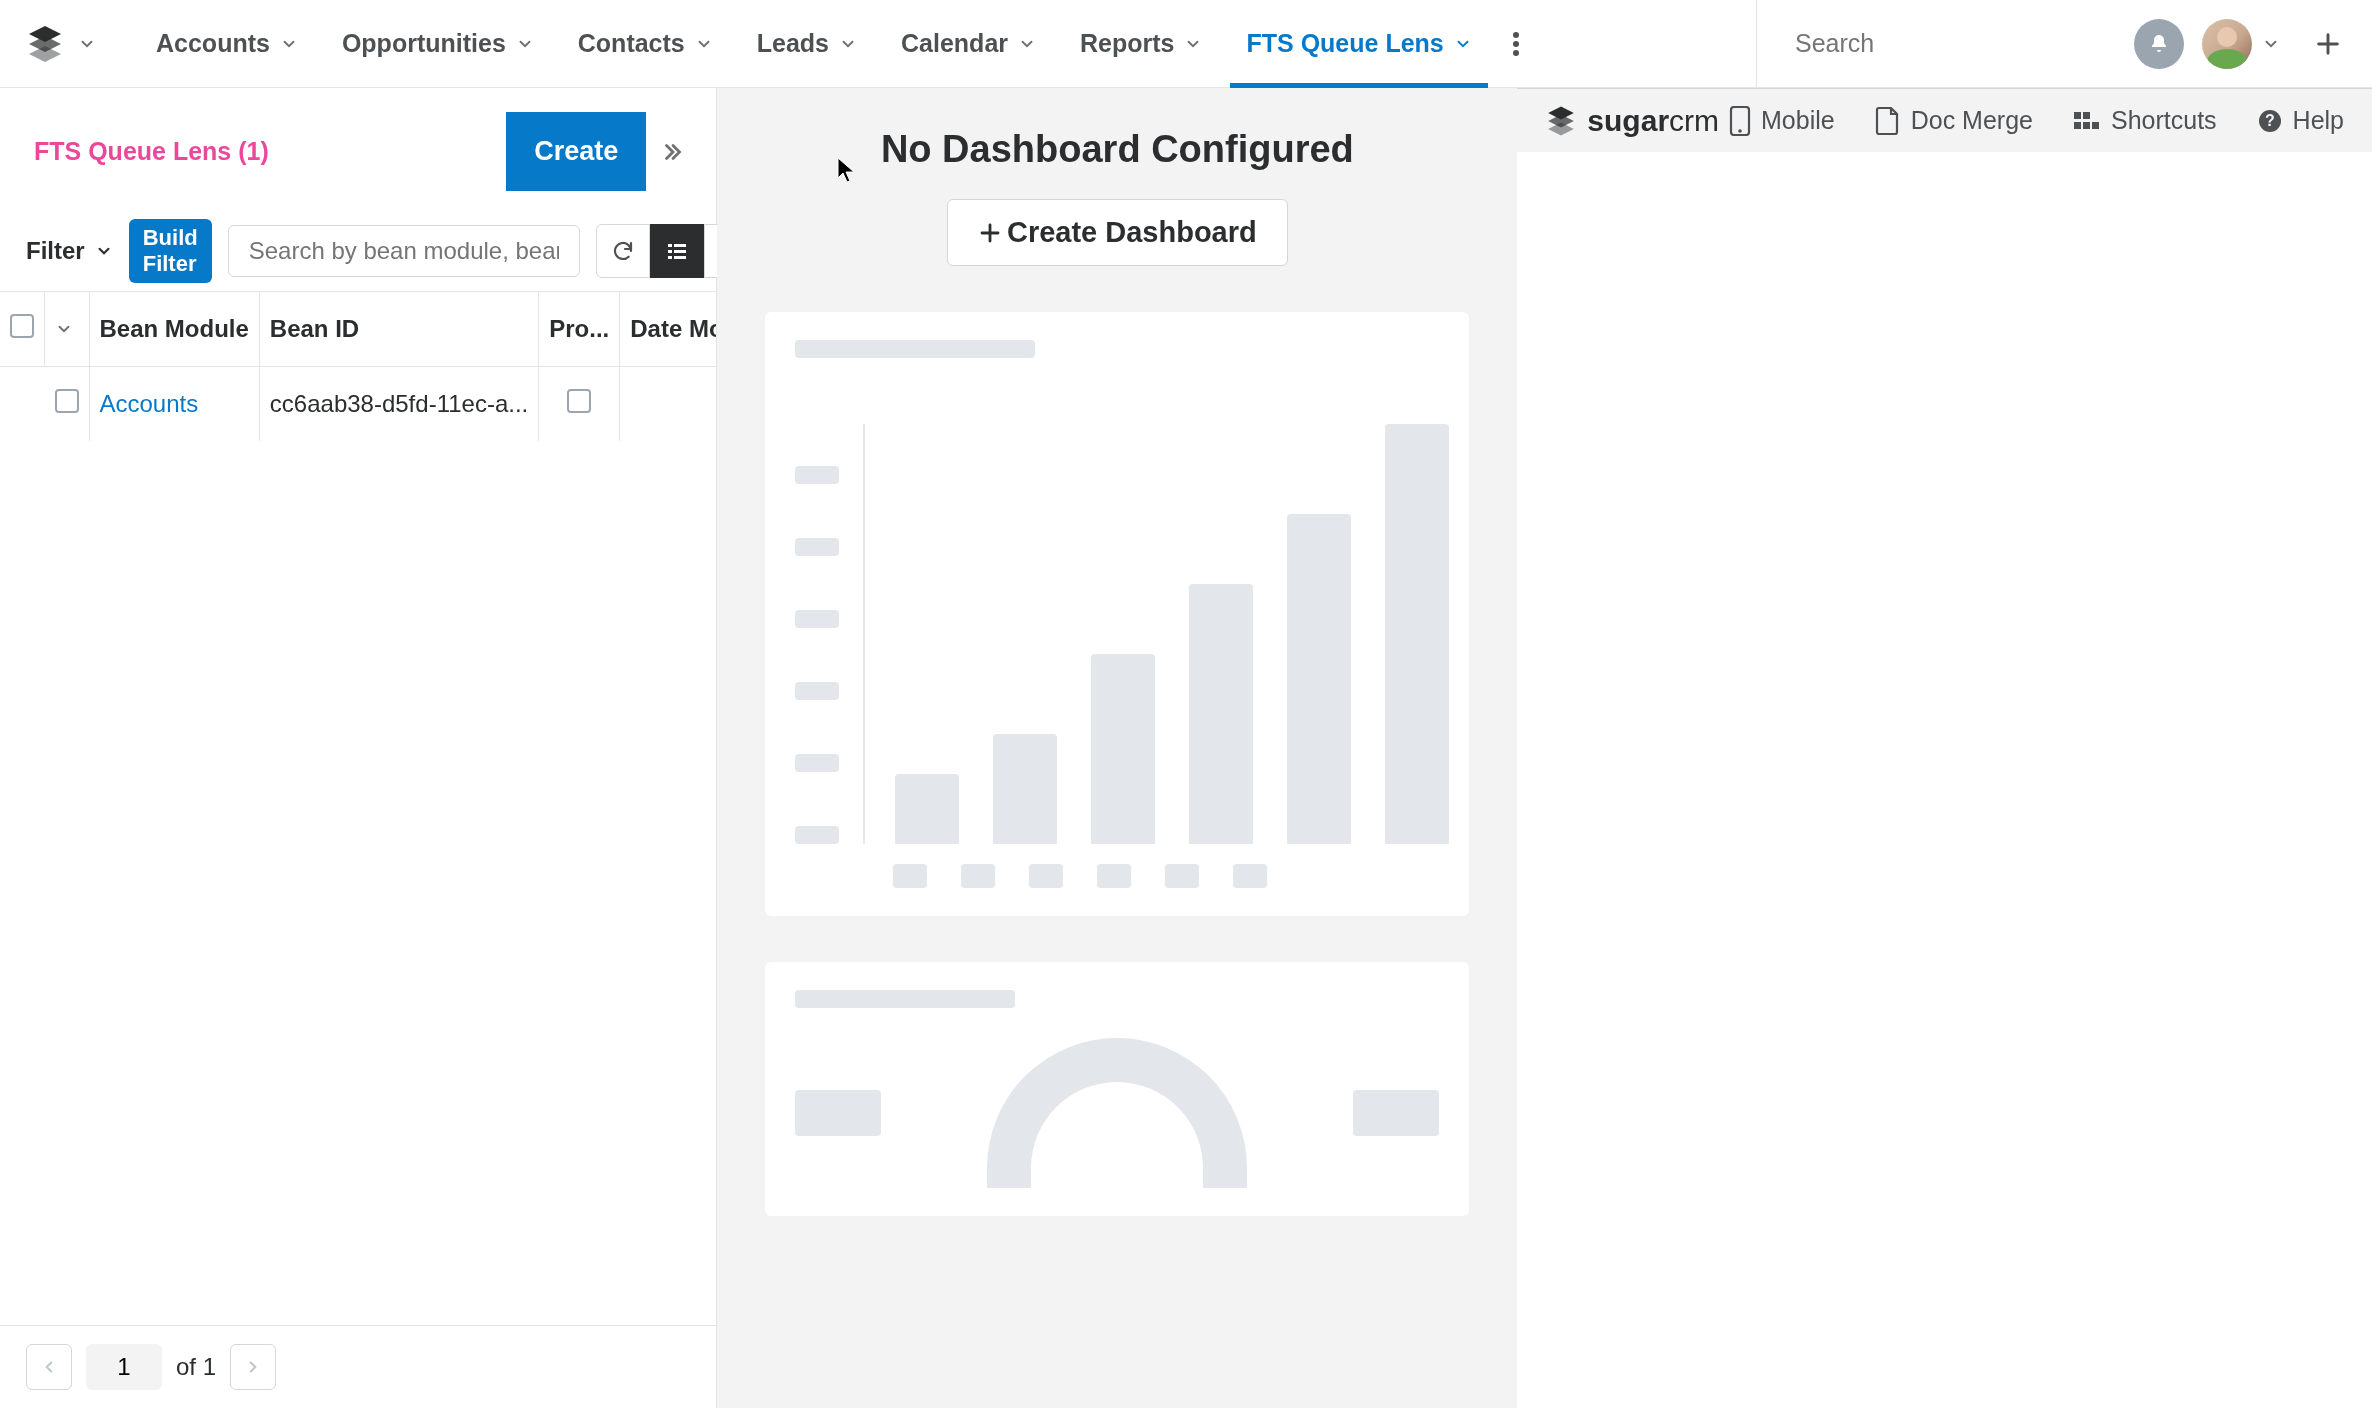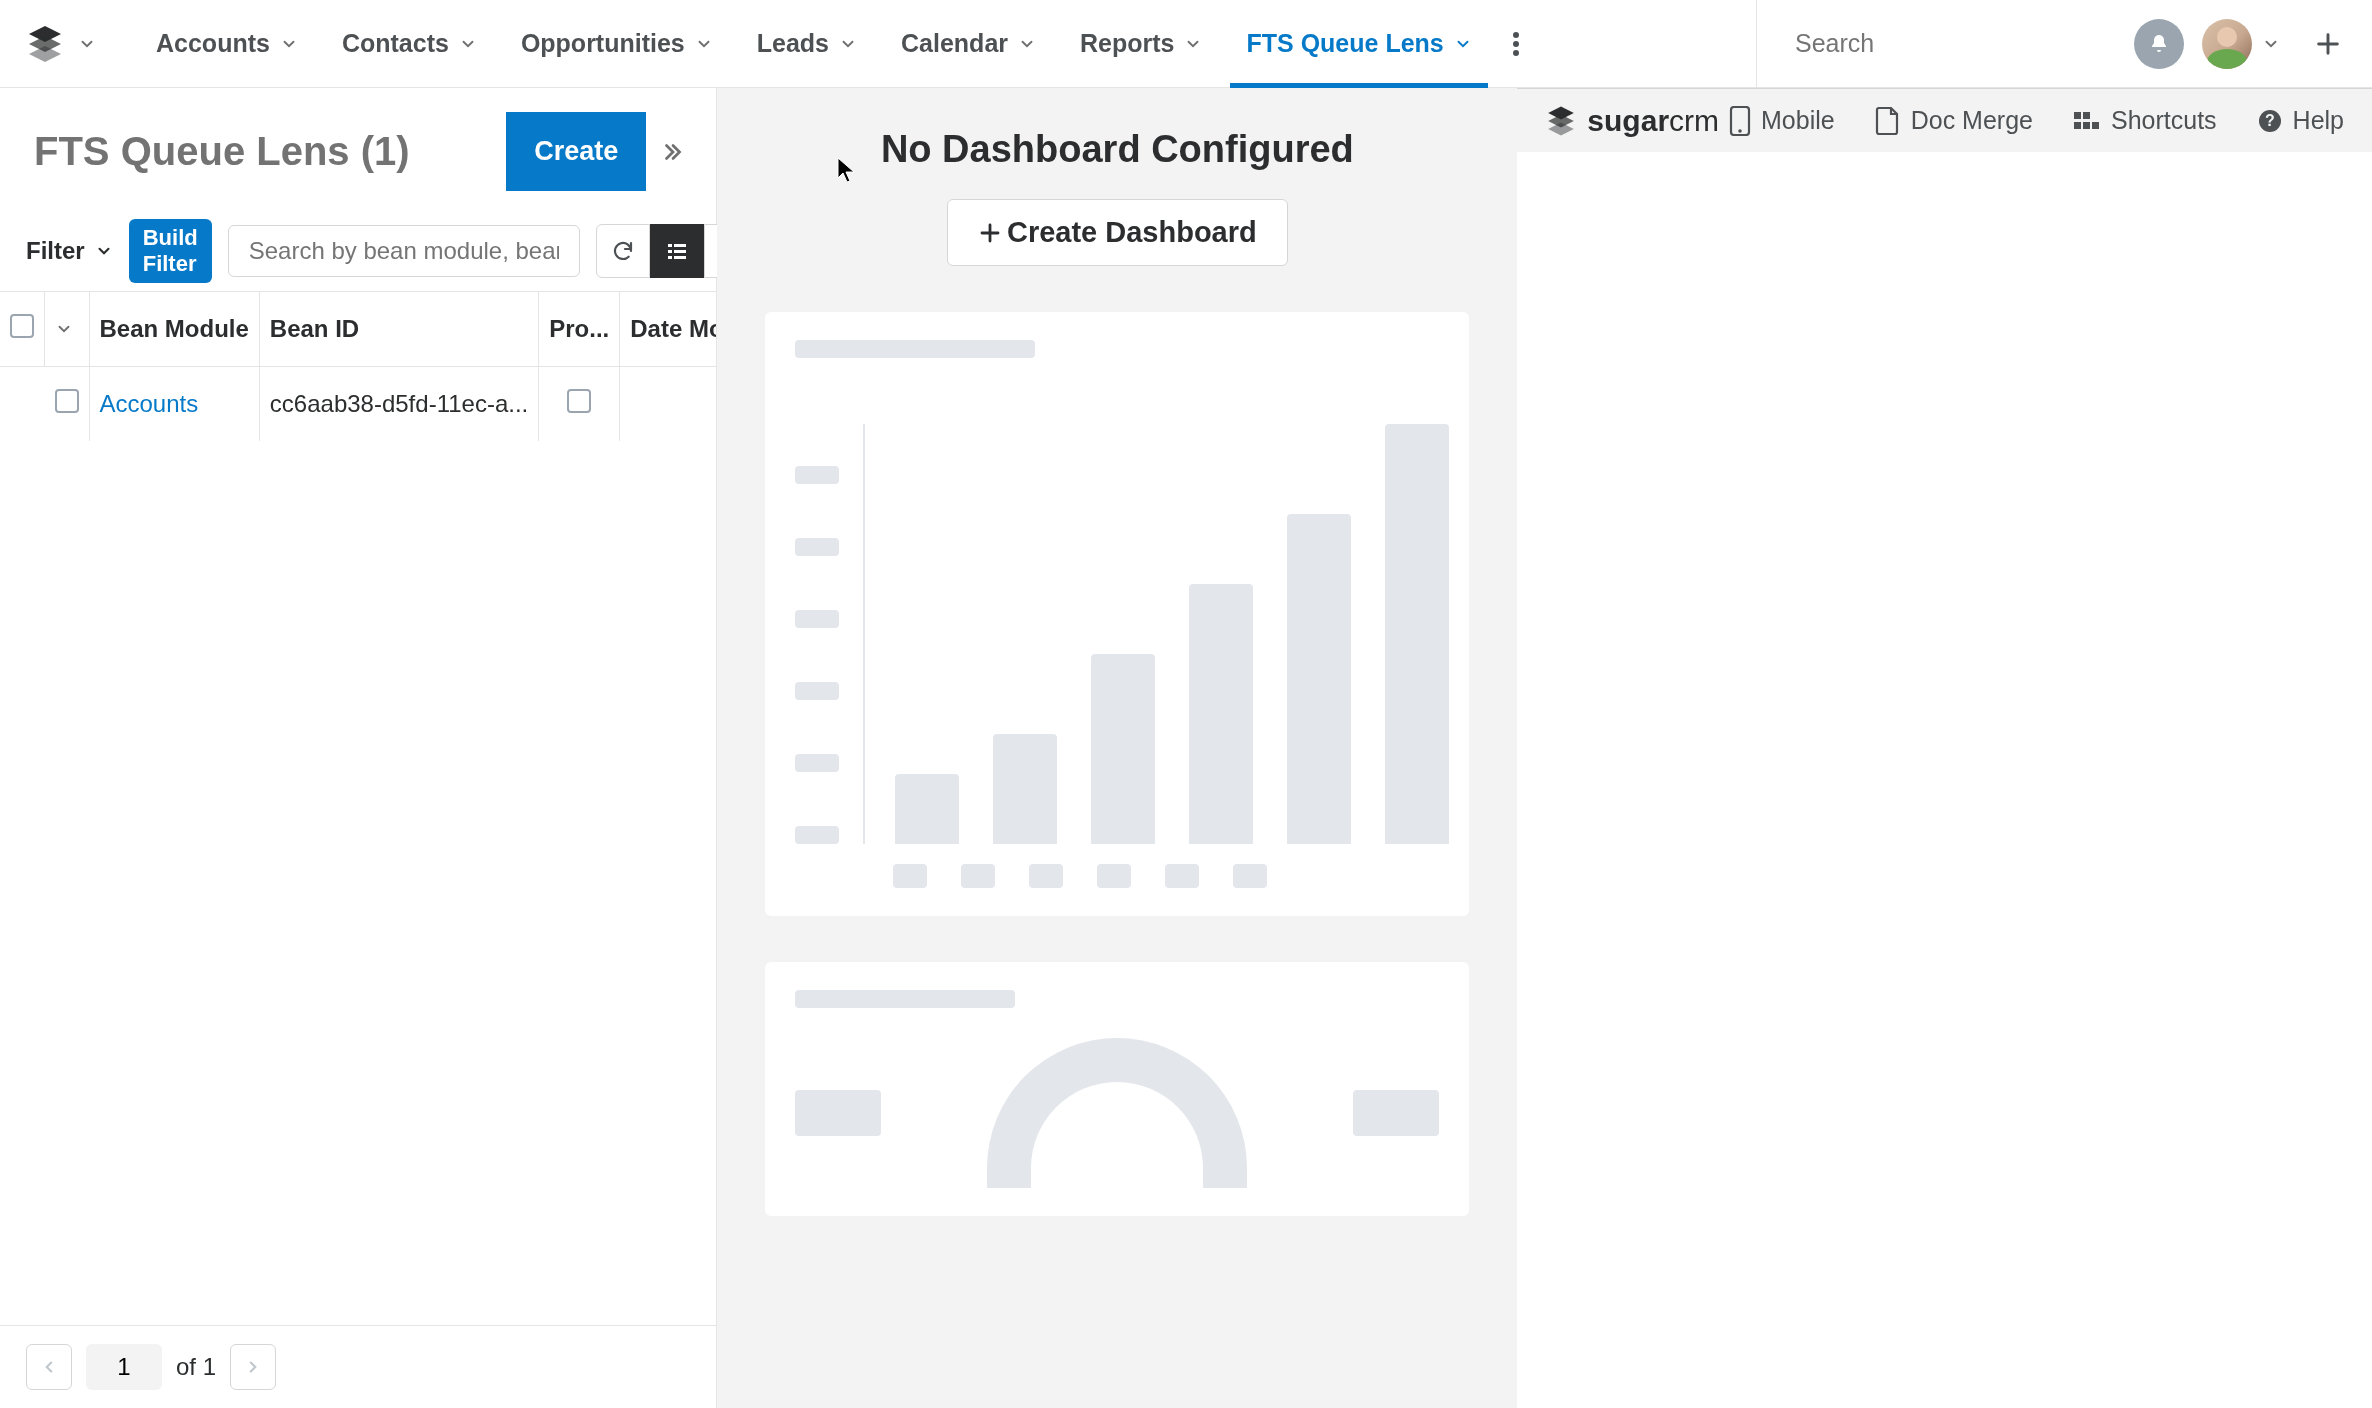--- a/index.html
+++ b/index.html
@@ -63,21 +63,21 @@
 
 
 .main { flex: 1; display: flex; min-height: 0; }
 .left { flex: 1; display: flex; flex-direction: column; border-right: 1px solid #e5e5e5; min-width:0; }
 .right { width: 800px; background: #f3f3f3; display:flex; flex-direction:column; }
 
 
 .page-head {
   display: flex; align-items: center; padding: 24px 30px 20px 34px;
 }
-.page-title { font-size: 40px; font-weight: 700; color: #737373; }
+.page-title { font-size: 25px; font-weight: 700; color: #ec4899; }
 .head-actions { margin-left: auto; display:flex; align-items:center; gap:14px; }
 .btn-primary {
   background: #0679c8; color: #fff; font-size: 27px; font-weight: 600;
   padding: 24px 28px; border-radius: 0; border:none; cursor:pointer;
 }
 
 
 .filter-bar {
   display: flex; align-items: center; padding: 8px 26px; gap: 16px;
 }
@@ -202,27 +202,27 @@
     </div>
 
     <div class="nav-items">
       <div class="nav-item">
         <span>Accounts</span>
         <svg class="chevron" viewBox="0 0 24 24">
             <path d="M6 9l6 6 6-6" stroke="#6f6f6f" stroke-width="2.5" fill="none" stroke-linecap="round"></path>
           </svg>
       </div>
       <div class="nav-item">
+        <span>Opportunities</span>
+        <svg class="chevron" viewBox="0 0 24 24">
+            <path d="M6 9l6 6 6-6" stroke="#6f6f6f" stroke-width="2.5" fill="none" stroke-linecap="round"></path>
+          </svg>
+      </div>
+      <div class="nav-item">
         <span>Contacts</span>
-        <svg class="chevron" viewBox="0 0 24 24">
-            <path d="M6 9l6 6 6-6" stroke="#6f6f6f" stroke-width="2.5" fill="none" stroke-linecap="round"></path>
-          </svg>
-      </div>
-      <div class="nav-item">
-        <span>Opportunities</span>
         <svg class="chevron" viewBox="0 0 24 24">
             <path d="M6 9l6 6 6-6" stroke="#6f6f6f" stroke-width="2.5" fill="none" stroke-linecap="round"></path>
           </svg>
       </div>
       <div class="nav-item">
         <span>Leads</span>
         <svg class="chevron" viewBox="0 0 24 24">
             <path d="M6 9l6 6 6-6" stroke="#6f6f6f" stroke-width="2.5" fill="none" stroke-linecap="round"></path>
           </svg>
       </div>

